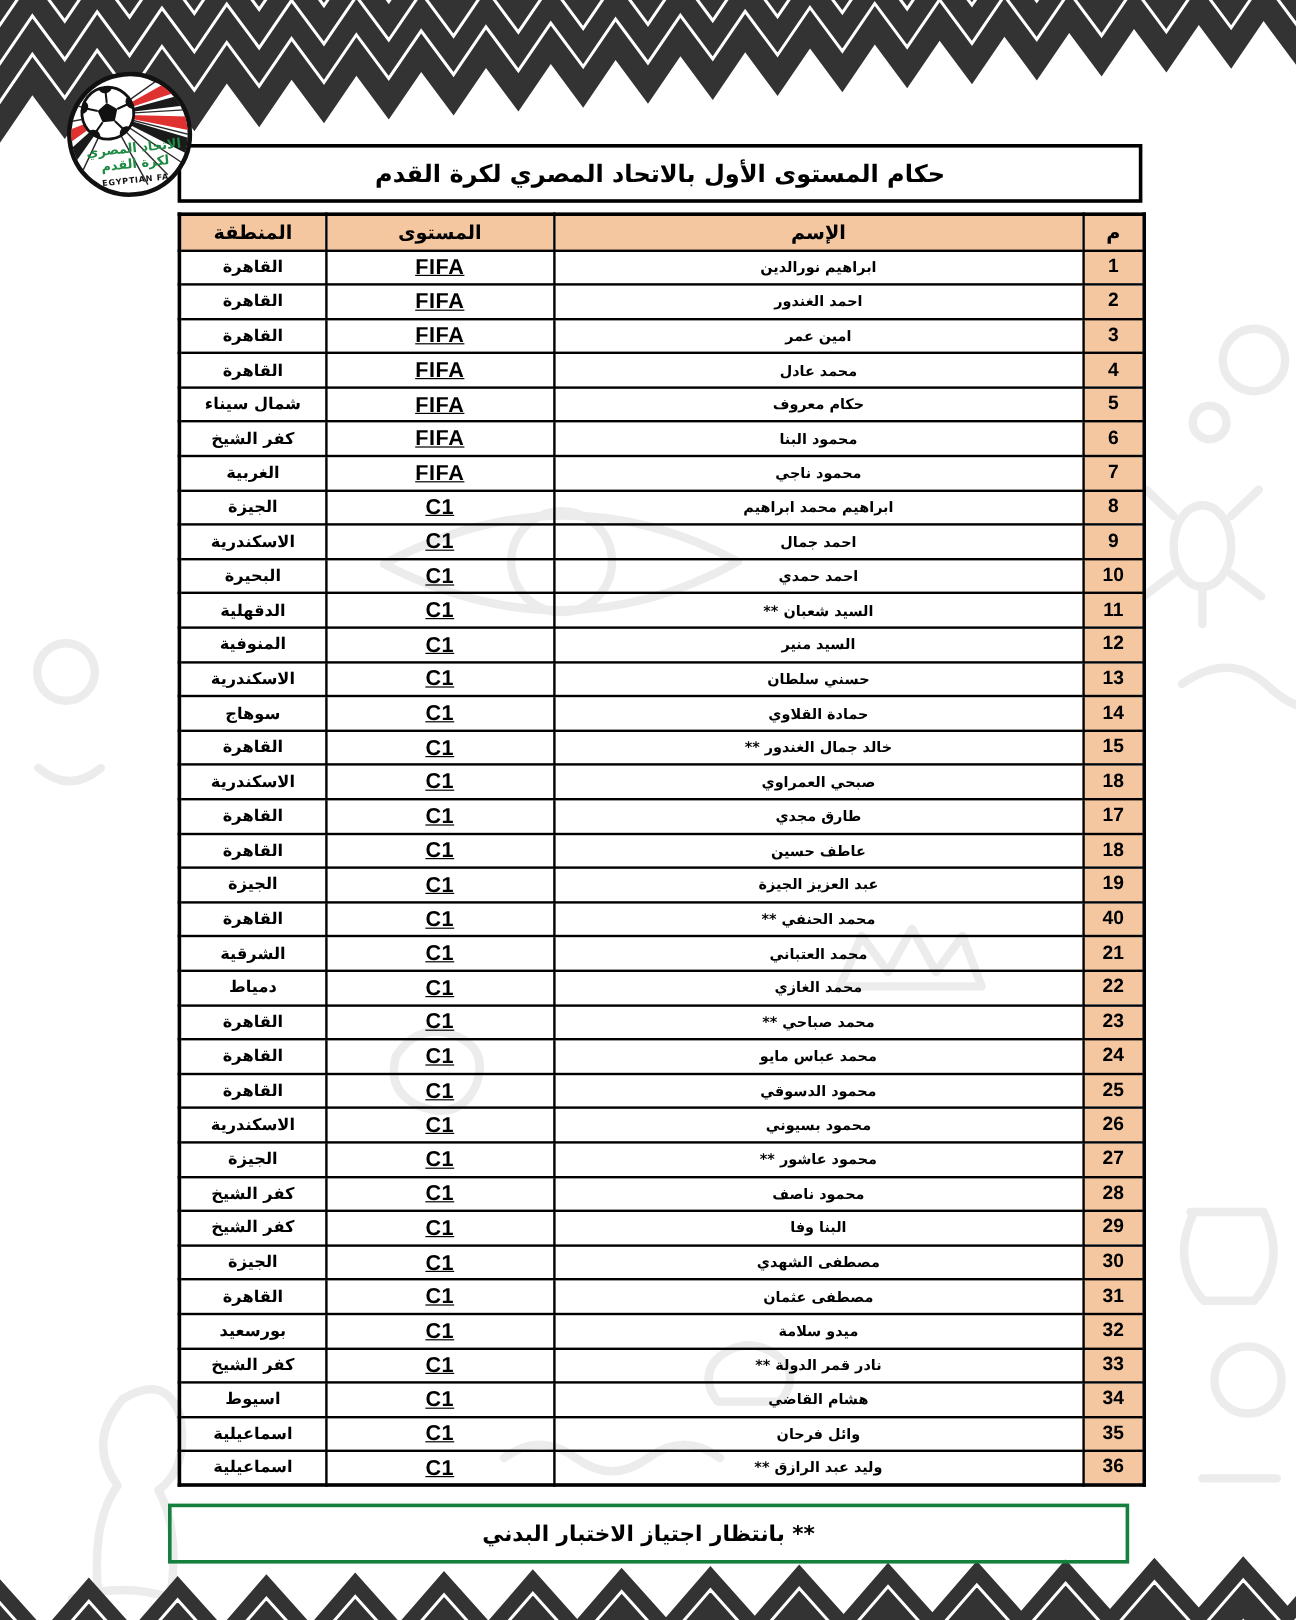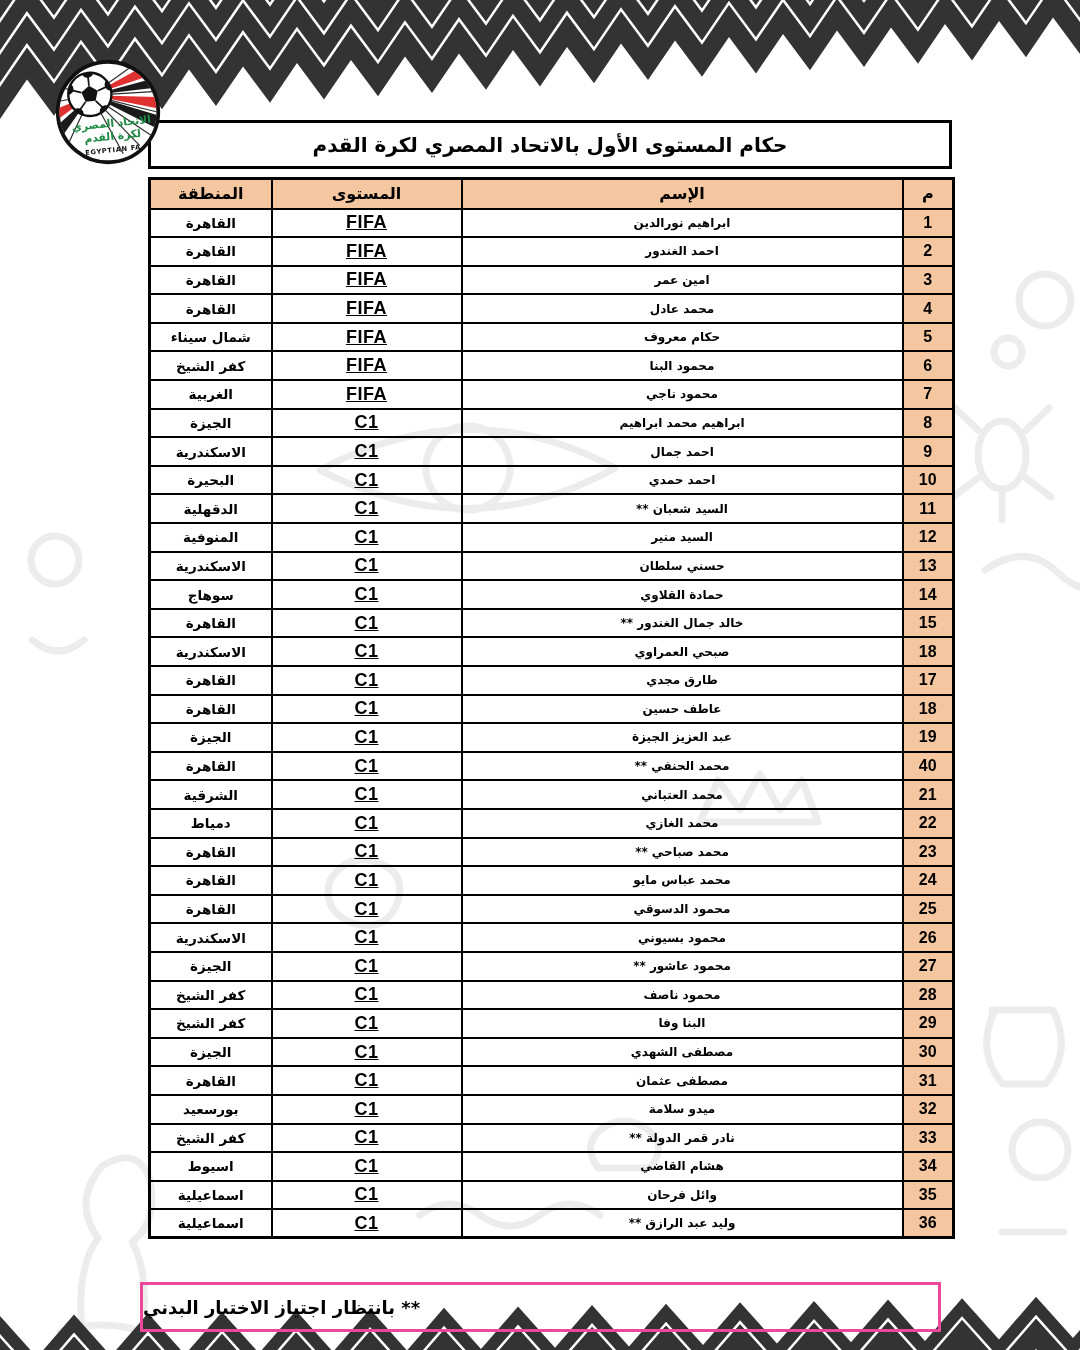--- a/index.html
+++ b/index.html
@@ -43,22 +43,22 @@
   }
   table.ref thead tr{height:30px;}
   table.ref tbody tr{height:28.6px;}
   table.ref th{background:var(--header-bg);font-size:16px;text-align:center;}
   td.c-num{background:var(--header-bg);font-size:16px;font-family:"Liberation Sans",sans-serif;}
   td.c-name{font-size:12px;}
   td.c-level{font-size:18px;font-family:"Liberation Sans",sans-serif;letter-spacing:.5px;text-decoration:underline;}
   td.c-region{font-size:13.5px;}
   
   .footer-box{
-    position:absolute;left:140px;top:1282px;width:801px;height:50px;z-index:2;
-    border:3px solid #ec4899;display:flex;align-items:center;justify-content:flex-start;
+    position:absolute;left:140px;top:1253px;width:801px;height:50px;z-index:2;
+    border:3px solid #15803d;display:flex;align-items:center;justify-content:center;
     background:transparent;
   }
   .footer-box .t{font-size:18px;font-weight:bold;direction:rtl;}
 </style>
 </head>
 <body>
 
 <div class="page">
 
   <svg class="doodles" width="1080" height="1350" viewBox="0 0 1080 1350" fill="none" stroke="#ececec" stroke-width="7" stroke-linecap="round" stroke-linejoin="round">

